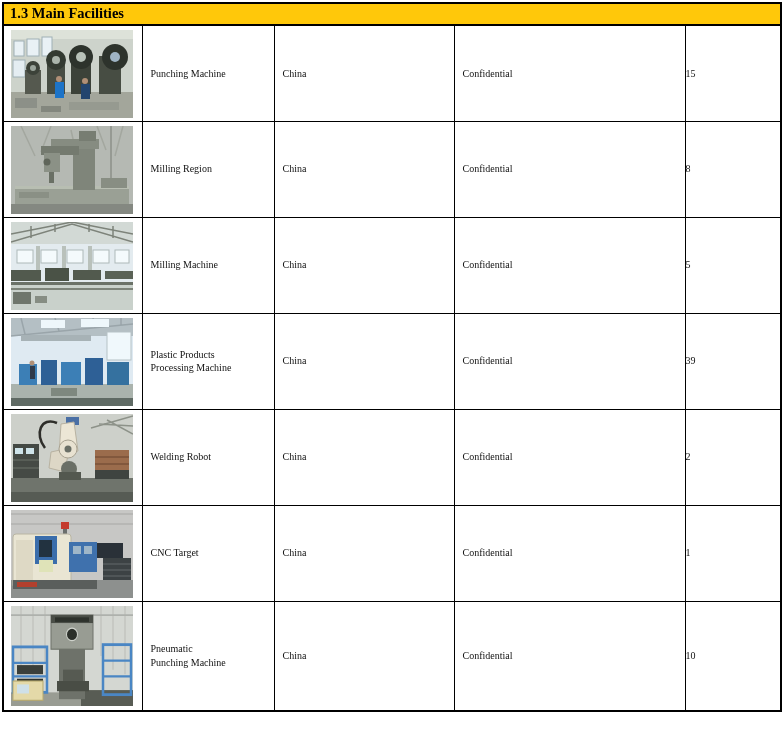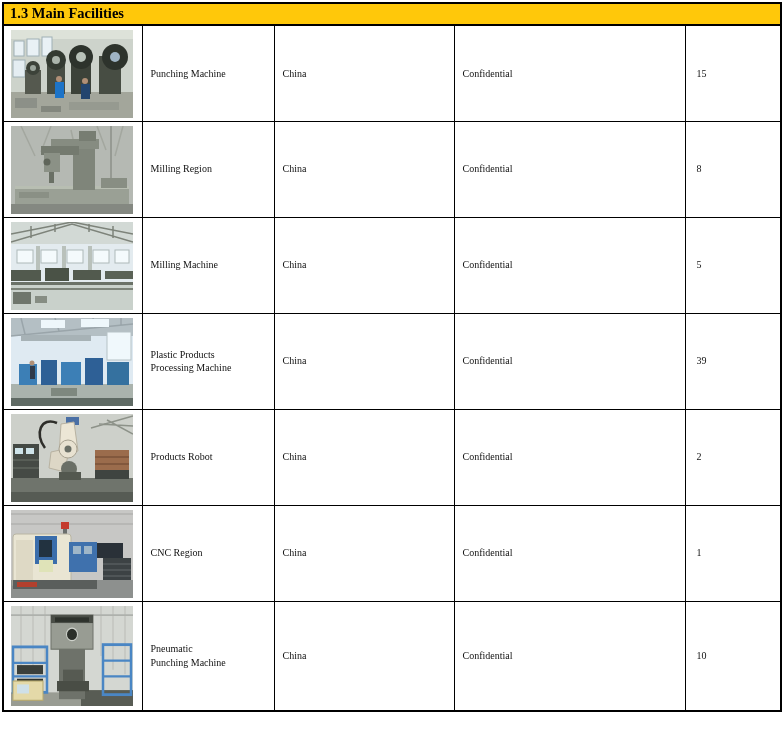--- a/index.html
+++ b/index.html
@@ -10,21 +10,21 @@
   td,th{border:1.5px solid #000;overflow:hidden;}
   .title-cell{background:#FFC80A;font-weight:bold;font-size:14.5px;height:17px;
         padding:1px 4px 2px 6px;border:2px solid #000;color:#000;}
   th{background:#D9D9D9;font-weight:bold;font-size:13.5px;text-align:left;
         vertical-align:middle;padding:2px 6px 2px 8px;height:33px;
         white-space:pre-line;line-height:1.25;color:#000;}
   tr.data{height:96px;}
   tr.data.last{height:110px;}
   td.txt{font-size:10px;vertical-align:middle;padding:2px 6px 2px 8px;
         white-space:pre-line;line-height:1.35;}
-  td.qty{padding-left:11px;}
+  td.qty{padding-left:0;}
   td.pic{padding:4px 0 0 7px;vertical-align:top;}
   td.pic svg{display:block;}
 </style>
 </head>
 <body>
 
 <div class="page">
 <table class="facilities">
   <colgroup>
     <col style="width:139px">
@@ -180,21 +180,21 @@
         <path d="M46,9 C30,2 23,20 34,34" stroke="#2e2e2a" stroke-width="2.5" fill="none"></path>
         <rect x="55" y="3" width="13" height="8" fill="#4a6fa5"></rect>
         <polygon points="50,10 63,8 67,37 48,41" fill="#ece6d5" stroke="#b8b2a1"></polygon>
         <polygon points="38,54 40,38 58,34 54,58" fill="#ddd7c6" stroke="#b8b2a1"></polygon>
         <circle cx="57" cy="35" r="9" fill="#e8e2d1" stroke="#a8a291"></circle>
         <circle cx="57" cy="35" r="3.5" fill="#6a6f66"></circle>
         <circle cx="58" cy="55" r="8" fill="#6a6f66"></circle>
         <rect x="48" y="58" width="22" height="8" fill="#53584f"></rect>
       </svg>
     </td>
-    <td class="txt">Products Robot</td>
+    <td class="txt">Welding Robot</td>
     <td class="txt">China</td>
     <td class="txt">Confidential</td>
     <td class="txt qty">2</td>
   </tr>
 
   <tr class="data">
     <td class="pic">
       <svg width="122" height="88" viewBox="0 0 122 88">
         <rect width="122" height="88" fill="#c7c7c5"></rect>
         <path d="M0,14 H122 M0,4 H122" stroke="#b2b2b0" stroke-width="1.5"></path>
@@ -209,21 +209,21 @@
         <rect x="28" y="30" width="13" height="17" fill="#223240"></rect>
         <rect x="28" y="50" width="14" height="12" fill="#dfe3b8"></rect>
         <rect x="58" y="32" width="28" height="30" fill="#3f71ad"></rect>
         <rect x="62" y="36" width="8" height="8" fill="#9fb6c8"></rect>
         <rect x="73" y="36" width="8" height="8" fill="#9fb6c8"></rect>
         <rect x="86" y="33" width="26" height="15" fill="#2a3138"></rect>
         <rect x="2" y="70" width="84" height="9" fill="#5a5e5c"></rect>
         <rect x="6" y="72" width="20" height="5" fill="#b2402e"></rect>
       </svg>
     </td>
-    <td class="txt">CNC Region</td>
+    <td class="txt">CNC Target</td>
     <td class="txt">China</td>
     <td class="txt">Confidential</td>
     <td class="txt qty">1</td>
   </tr>
 
   <tr class="data last">
     <td class="pic">
       <svg width="122" height="100" viewBox="0 0 122 88" preserveAspectRatio="none">
         <rect width="122" height="88" fill="#d4d7d2"></rect>
         <path d="M10,0 V60 M22,0 V60 M34,0 V50 M90,0 V44 M102,0 V56 M114,0 V60" stroke="#c2c5c0" stroke-width="1.5"></path>

